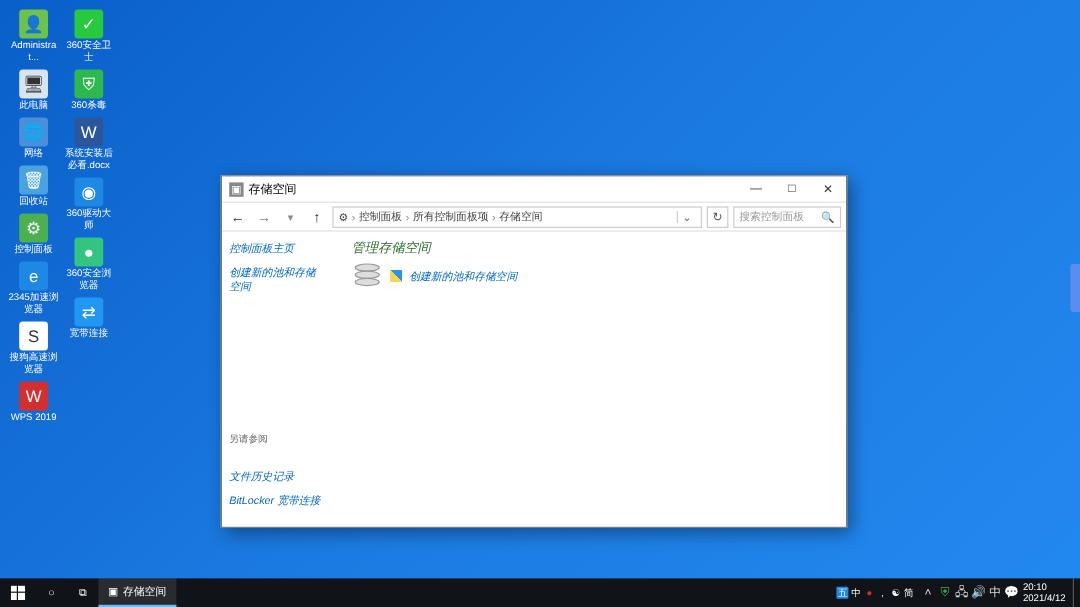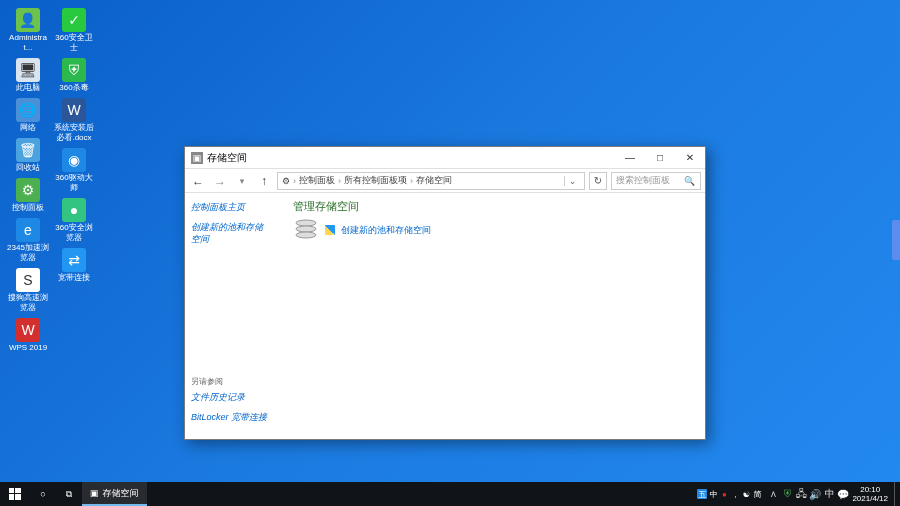--- a/index.html
+++ b/index.html
@@ -28,44 +28,44 @@
   .addr { flex: 1; height: 18px; border: 1px solid #ccc; display: flex; align-items: center; padding: 0 4px; font-size: 9px; color: #444; }
   .addr .sep { margin: 0 3px; color: #888; }
   .adrop { width: 16px; border-left: 1px solid #ccc; text-align: center; color: #666; }
   .refresh { width: 18px; height: 18px; border: 1px solid #ccc; display:flex;align-items:center;justify-content:center;color:#555;font-size:10px }
   .search { width: 90px; height: 18px; border: 1px solid #ccc; display: flex; align-items: center; padding: 0 4px; color: #999; font-size: 9px; }
 
   .body { flex: 1; display: flex; overflow: hidden; }
   .sidebar { width: 92px; padding: 8px 6px; font-size: 9px; display: flex; flex-direction: column; }
   .sidebar .link { color: #0066cc; margin-bottom: 8px; cursor: pointer; line-height: 12px; font-style: italic; }
   .sidebar .spacer { flex: 1; }
-  .sidebar .hd { color: #666; font-size: 8px; margin-bottom: 4px; }
-
-  .main { flex: 1; padding: 6px 16px; }
+  .sidebar .hd { color: #666; font-size: 8px; margin-bottom: 20px; }
+
+  .main { flex: 1; padding: 6px 16px; font-style: italic; }
   .main h2 { font-size: 11px; font-weight: normal; color: #2a6f2a; margin-bottom: 4px; }
   .main .desc { font-size: 8.5px; color: #444; line-height: 12px; margin-bottom: 10px; }
   .action { display: flex; align-items: center; gap: 6px; }
   .drives { font-size: 22px; color: #888; line-height: 18px; }
   .shieldico { width: 10px; height: 10px; background: linear-gradient(45deg,#ffd54f 50%,#2196f3 50%); border-radius: 1px; }
   .actlink { color: #0066cc; font-size: 9px; cursor: pointer; }
 
   
   .rpanel { position: absolute; right: 0; top: 220px; width: 8px; height: 40px; background: #5b8def; border-radius: 2px 0 0 2px; }
 
   
   .taskbar { position: absolute; bottom: 0; left: 0; right: 0; height: 24px; background: #101318; display: flex; align-items: center; color: #fff; font-size: 9px; }
   .start { width: 30px; height: 24px; display: flex; align-items: center; justify-content: center; font-size: 12px; }
   .start svg { width: 12px; height: 12px; }
   .tbtn { width: 26px; height: 24px; display: flex; align-items: center; justify-content: center; color: #fff; }
   .task { height: 24px; padding: 0 8px; display: flex; align-items: center; gap: 4px; border-bottom: 2px solid #76b9ed; background: rgba(255,255,255,.1); font-size: 9px; }
   .tray { margin-left: auto; display: flex; align-items: center; padding: 0 2px; }
   .tmini { display:flex; gap:1px; padding:0 4px; font-size:8px; }
   .tmini span{width:10px;height:10px;display:flex;align-items:center;justify-content:center;border-radius:1px}
   .tic { width: 14px; height: 24px; display: flex; align-items: center; justify-content: center; font-size: 10px; color: #ddd; }
-  .clock { padding: 0 6px 0 2px; text-align: center; font-size: 8px; line-height: 9px; }
+  .clock { padding: 0 6px 0 2px; text-align: left; font-size: 8px; line-height: 9px; }
   .peek { width: 4px; height: 24px; border-left: 1px solid #555; }
 
   svg { display: block; }
 </style>
 </head>
 <body>
 
 <div class="desktop">
   <div class="col" id="col1">
       <div class="dicon">

